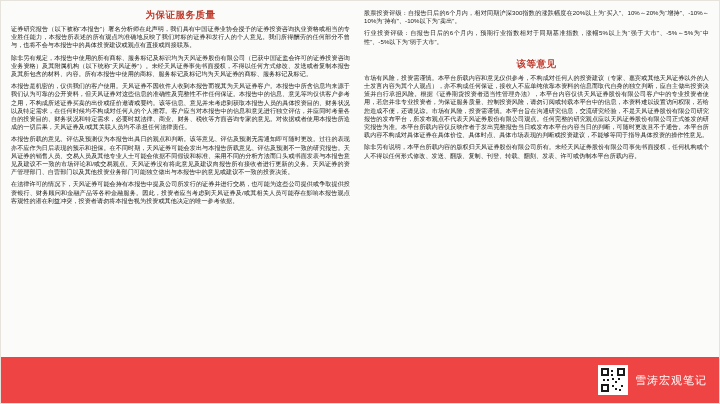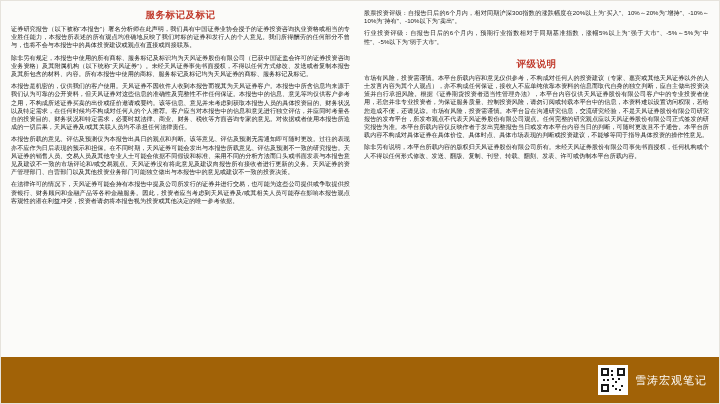--- a/index.html
+++ b/index.html
@@ -59,21 +59,21 @@
     color: #1b1b1b;
     text-indent: 0;
     letter-spacing: 0.05px;
   }
   .footer {
     position: absolute;
     left: 0;
     bottom: 0;
     width: 100%;
     height: 46px;
-    background: #a16207;
+    background: #ef4444;
     box-sizing: border-box;
     display: flex;
     align-items: center;
     justify-content: flex-end;
     padding-right: 12px;
   }
   .footer-inner {
     display: flex;
     align-items: center;
     gap: 7px;
@@ -107,35 +107,35 @@
     height: 40px;
   }
 </style>
 </head>
 <body>
 
 <div class="page">
   <div class="cols">
 
     <div class="col col-left">
-      <div class="sec-title">服务标记及标记</div>
+      <div class="sec-title">为保证服务质量</div>
       <p class="body">证券研究报告（以下被称“本报告”）署名分析师在此声明，我们具有中国证券业协会授予的证券投资咨询执业资格或相当的专业胜任能力，本报告所表述的所有观点均准确地反映了我们对标的证券和发行人的个人意见。我们所得酬劳的任何部分不曾与，也将不会与本报告中的具体投资建议或观点有直接或间接联系。</p>
       <p class="body">除非另有规定，本报告中使用的所有商标、服务标记及标识均为天风证券股份有限公司（已获中国证监会许可的证券投资咨询业务资格）及其附属机构（以下统称“天风证券”）。未经天风证券事先书面授权，不得以任何方式修改、发送或者复制本报告及其所包含的材料、内容。所有本报告中使用的商标、服务标记及标记均为天风证券的商标、服务标记及标记。</p>
       <p class="body">本报告是机密的，仅供我们的客户使用。天风证券不因收件人收到本报告而视其为天风证券客户。本报告中所含信息均来源于我们认为可靠的公开资料，但天风证券对这些信息的准确性及完整性不作任何保证。本报告中的信息、意见等均仅供客户参考之用，不构成所述证券买卖的出价或征价邀请或要约。该等信息、意见并未考虑到获取本报告人员的具体投资目的、财务状况以及特定需求，在任何时候均不构成对任何人的个人推荐。客户应当对本报告中的信息和意见进行独立评估，并应同时考量各自的投资目的、财务状况和特定需求，必要时就法律、商业、财务、税收等方面咨询专家的意见。对依据或者使用本报告所造成的一切后果，天风证券及/或其关联人员均不承担任何法律责任。</p>
       <p class="body">本报告所载的意见、评估及预测仅为本报告出具日的观点和判断。该等意见、评估及预测无需通知即可随时更改。过往的表现亦不应作为日后表现的预示和担保。在不同时期，天风证券可能会发出与本报告所载意见、评估及预测不一致的研究报告。天风证券的销售人员、交易人员及其他专业人士可能会依据不同假设和标准、采用不同的分析方法而口头或书面发表与本报告意见及建议不一致的市场评论和/或交易观点。天风证券没有将此意见及建议向报告所有接收者进行更新的义务。天风证券的资产管理部门、自营部门以及其他投资业务部门可能独立做出与本报告中的意见或建议不一致的投资决策。</p>
       <p class="body">在法律许可的情况下，天风证券可能会持有本报告中提及公司所发行的证券并进行交易，也可能为这些公司提供或争取提供投资银行、财务顾问和金融产品等各种金融服务。因此，投资者应当考虑到天风证券及/或其相关人员可能存在影响本报告观点客观性的潜在利益冲突，投资者请勿将本报告视为投资或其他决定的唯一参考依据。</p>
     </div>
 
     <div class="col col-right">
       <div class="col-right-inner">
         <div class="right-text-block">
           <p class="body">股票投资评级：自报告日后的6个月内，相对同期沪深300指数的涨跌幅度在20%以上为“买入”、10%～20%为“增持”、-10%～10%为“持有”、-10%以下为“卖出”。</p>
           <p class="body">行业投资评级：自报告日后的6个月内，预期行业指数相对于同期基准指数，涨幅5%以上为“强于大市”、-5%～5%为“中性”、-5%以下为“弱于大市”。</p>
         </div>
-        <div class="sec-title second">评级说明</div>
+        <div class="sec-title second">该等意见</div>
         <div class="right-text-block">
           <p class="body">市场有风险，投资需谨慎。本平台所载内容和意见仅供参考，不构成对任何人的投资建议（专家、嘉宾或其他天风证券以外的人士发言内容为其个人观点），亦不构成任何保证，接收人不应单纯依靠本资料的信息而取代自身的独立判断，应自主做出投资决策并自行承担风险。根据《证券期货投资者适当性管理办法》，本平台内容仅供天风证券股份有限公司客户中的专业投资者使用，若您并非专业投资者，为保证服务质量、控制投资风险，请勿订阅或转载本平台中的信息，本资料难以设置访问权限，若给您造成不便，还请见谅。市场有风险，投资需谨慎。本平台旨在沟通研究信息，交流研究经验，不是天风证券股份有限公司研究报告的发布平台，所发布观点不代表天风证券股份有限公司观点。任何完整的研究观点应以天风证券股份有限公司正式签发的研究报告为准。本平台所载内容仅反映作者于发出完整报告当日或发布本平台内容当日的判断，可随时更改且不予通告。本平台所载内容不构成对具体证券在具体价位、具体时点、具体市场表现的判断或投资建议，不能够等同于指导具体投资的操作性意见。</p>
           <p class="body">除非另有说明，本平台所载内容的版权归天风证券股份有限公司所有。未经天风证券股份有限公司事先书面授权，任何机构或个人不得以任何形式修改、发送、翻版、复制、刊登、转载、翻刻、发表、许可或伪制本平台所载内容。</p>
         </div>
         <div class="spacer-footer"></div>
       </div>
     </div>
 
   </div>
 

